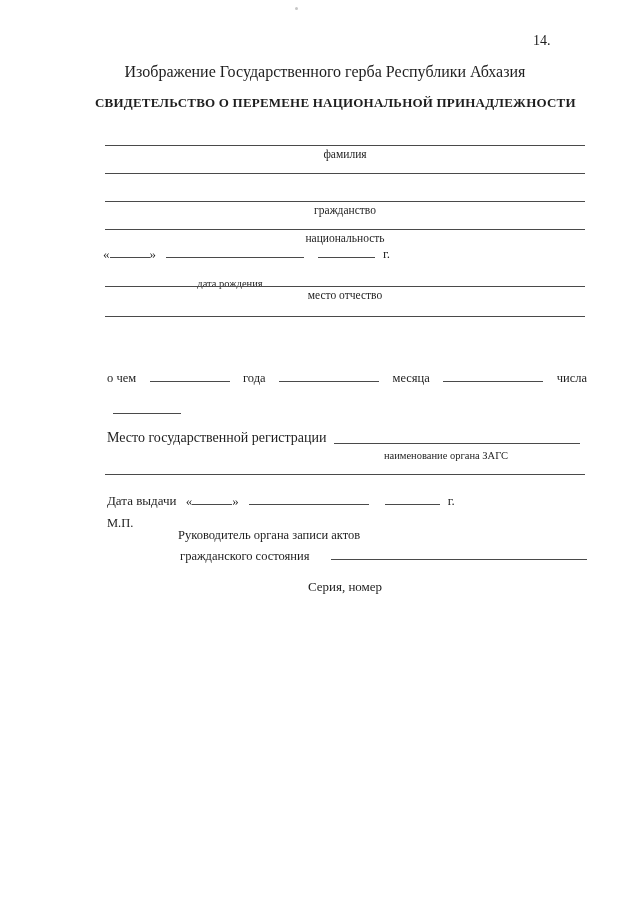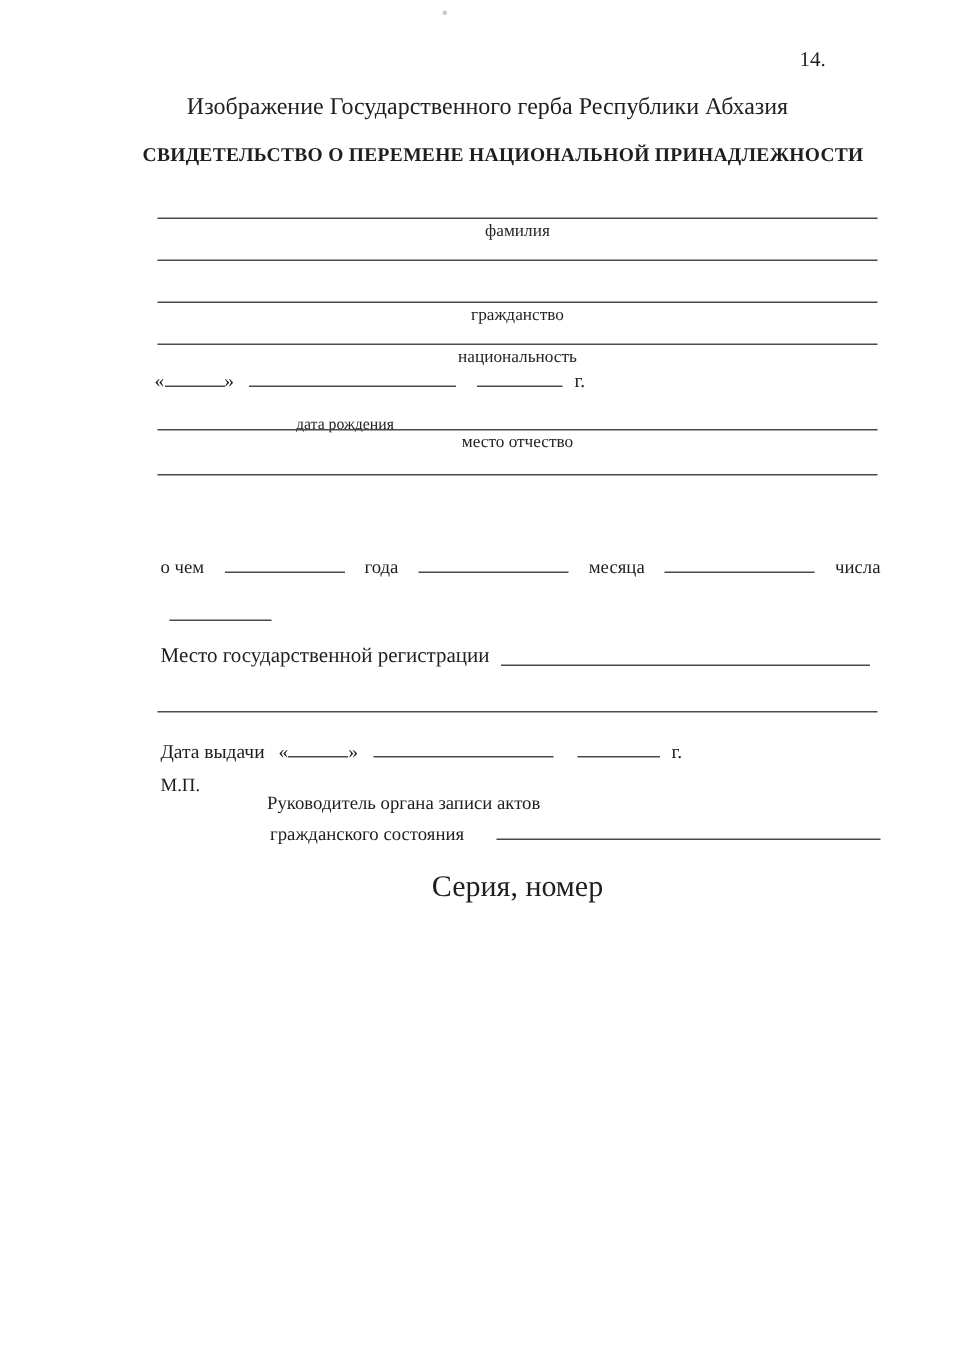--- a/index.html
+++ b/index.html
@@ -16,21 +16,21 @@
   .between{justify-content:space-between;}
   .grow{flex:1 1 auto;}
   .pagenum{font-size:14px;}
   .caption{font-size:16px;}
   .title{font-size:13px;font-weight:bold;letter-spacing:.2px;}
   .fieldlabel{font-size:11.5px;color:#242424;text-align:center;}
   .sublabel{font-size:10.5px;color:#242424;}
   .body{font-size:12.5px;}
   .dob{font-size:13px;}
   .big{font-size:14px;}
-  .series{font-size:20px;text-align:center;}
+  .series{font-size:13px;text-align:center;}
   .dot{position:absolute;width:3px;height:3px;border-radius:50%;background:#c6c6c6;}
 </style>
 </head>
 <body>
 
 <div class="page">
 
   <div class="dot" style="left:295px;top:7px;"></div>
 
   <div class="abs pagenum" style="left:533px;top:33px;">14.</div>
@@ -71,20 +71,21 @@
   </div>
 
   <div class="abs body" style="left:107px;top:402px;">
     <span class="blank" style="width:68px;margin-left:6px;"></span>
   </div>
 
   <div class="abs big flexrow" style="left:107px;top:430px;width:473px;align-items:center;">
     <span style="margin-right:8px;">Место государственной регистрации</span>
       <span class="blank grow"></span>
   </div>
+  <div class="abs sublabel center" style="left:310px;top:450px;width:272px;">наименование органа ЗАГС</div>
   <div class="rule" style="left:105px;top:474px;width:480px;"></div>
 
   <div class="abs dob" style="left:107px;top:493px;">
     <span>Дата выдачи</span>
     <span style="margin-left:6px;">«</span><span class="blank" style="width:40px;"></span><span>»</span><span class="blank" style="width:120px;margin-left:10px;"></span><span class="blank" style="width:55px;margin-left:16px;"></span><span style="margin-left:8px;">г.</span>
   </div>
 
   <div class="abs body" style="left:107px;top:516px;">М.П.</div>
   <div class="abs body" style="left:178px;top:528px;">Руководитель органа записи актов</div>
   <div class="abs body flexrow" style="left:180px;top:548px;width:407px;">

